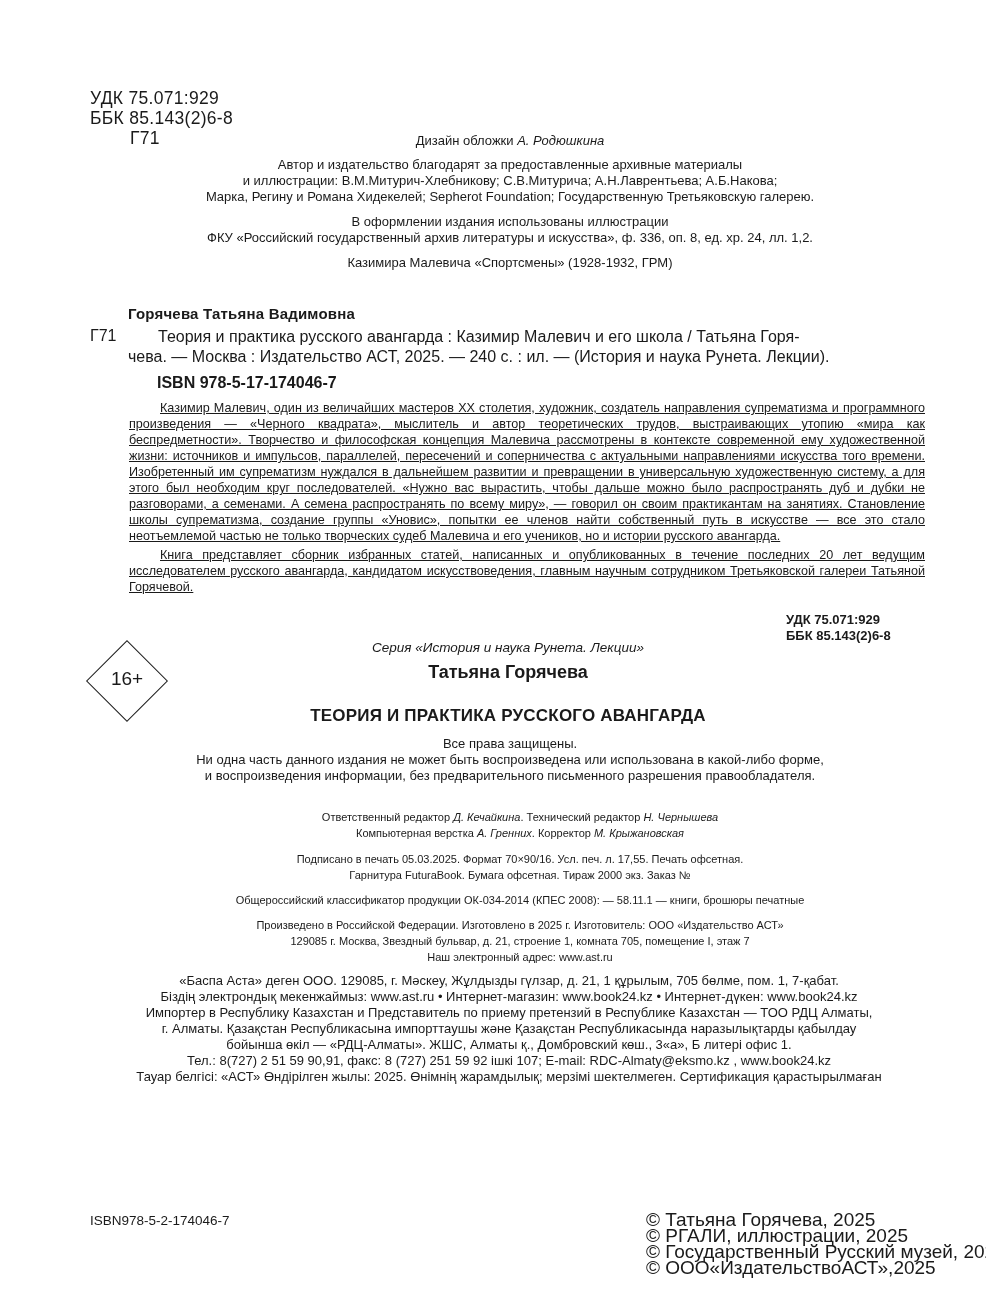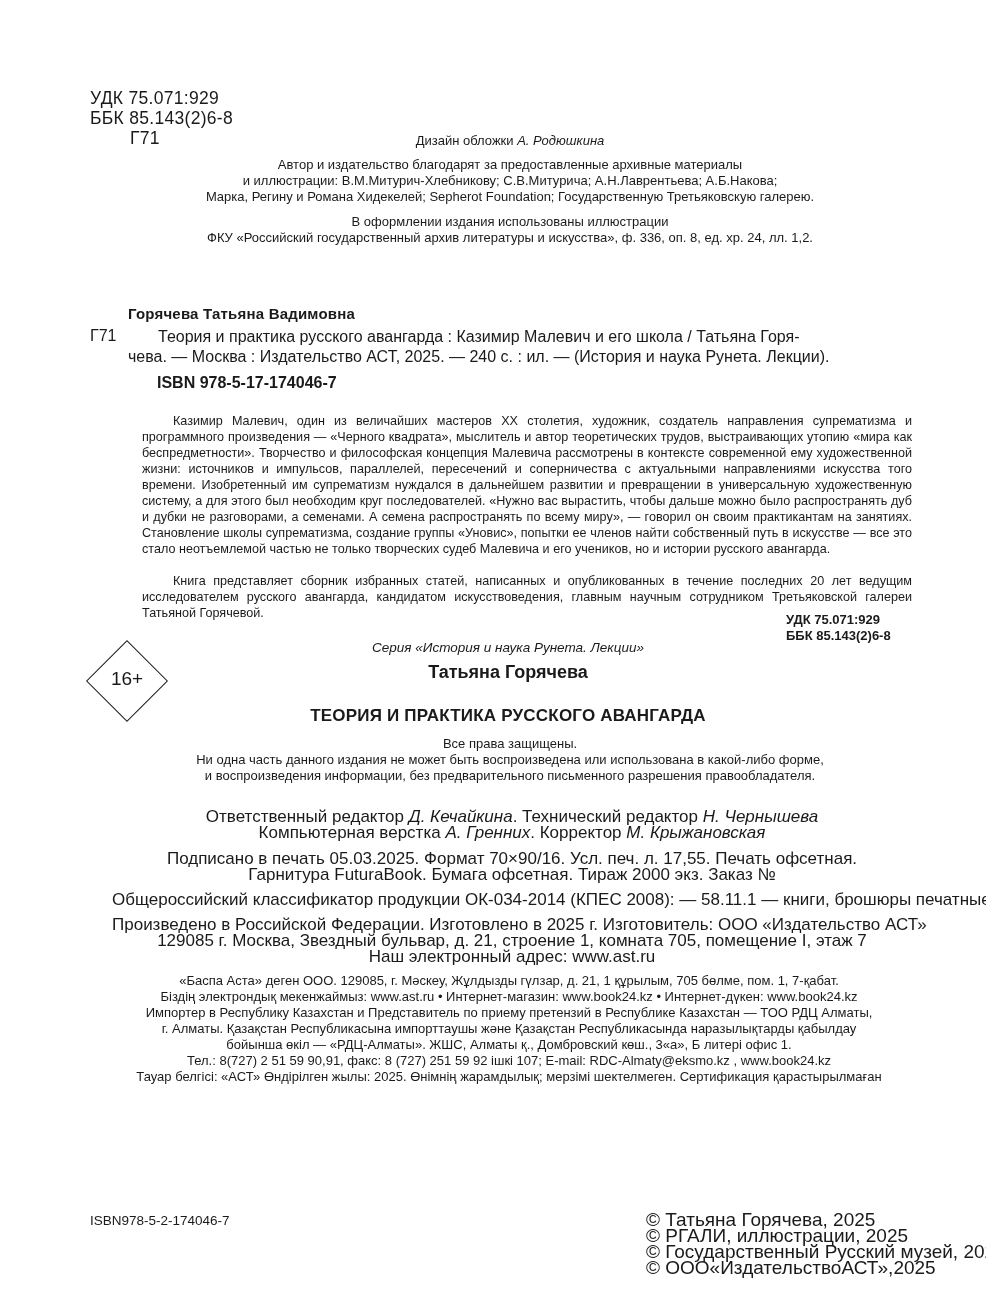--- a/index.html
+++ b/index.html
@@ -16,32 +16,32 @@
     .credits { left: 110px; width: 800px; font-size: 13px; line-height: 16px; }
     .credits p { margin: 0; }
     .credits .gap { height: 9px; }
     .i { font-style: italic; }
     .author-heading { left: 128px; top: 305px; font-size: 15px; font-weight: bold; white-space: nowrap; letter-spacing: 0.2px; }
     .g71-label { left: 90px; top: 327px; font-size: 16px; }
     .biblio { left: 128px; top: 327px; width: 800px; font-size: 16px; line-height: 20px; text-align: justify; text-align-last: left; }
     .biblio .line { white-space: nowrap; }
     .isbn-line { left: 157px; top: 374px; font-size: 16px; white-space: nowrap; font-weight: bold; }
     .desc { left: 126px; top: 397px; width: 802px; font-size: 12.6px; line-height: 16px; text-align: justify; }
-    .desc p { margin: 16px; text-indent: 31px; }
+    .desc p { margin: 3px; text-indent: 31px; text-decoration: underline; }
     .udk-right { left: 786px; top: 612px; font-size: 13px; font-weight: bold; line-height: 16px; white-space: nowrap; }
     .diamond {
       left: 98px; top: 652px; width: 56px; height: 56px;
       border: 1.3px solid #222; transform: rotate(45deg);
     }
     .diamond-label { left: 88px; top: 668px; width: 78px; text-align: center; font-size: 19px; }
     .edition { left: 258px; top: 638px; width: 500px; font-size: 13.5px; line-height: 20px; font-style: italic; }
     .book-author { left: 258px; top: 663px; width: 500px; font-size: 18px; font-weight: bold; line-height: 18px; }
     .book-title { left: 208px; top: 705px; width: 600px; font-size: 17px; font-weight: bold; line-height: 22px; letter-spacing: 0.2px; }
     .rights { left: 110px; top: 736px; width: 800px; font-size: 13px; line-height: 16px; }
-    .block { left: 112px; width: 800px; font-size: 17px; line-height: 16px; }
+    .block { left: 120px; width: 800px; font-size: 11px; line-height: 16px; }
     .kz { left: 86px; top: 973px; width: 846px; font-size: 13px; line-height: 16px; }
     .copyright { left: 646px; top: 1164px; font-size: 19px; line-height: 16px; white-space: nowrap; margin-top: 48px; }
     .isbn-bottom { left: 90px; top: 1213px; font-size: 13.5px; white-space: nowrap; }
   </style>
 </head>
 <body>
 
 <div class="abs udk-top">
   <div>УДК 75.071:929</div>
   <div>ББК 85.143(2)6-8</div>
@@ -51,20 +51,21 @@
 <div class="abs credits center" style="top:133px;">
   <p><span>Дизайн обложки </span><span class="i">А. Родюшкина</span></p>
   <div class="gap" style="height:8px"></div>
   <p>Автор и издательство благодарят за предоставленные архивные материалы</p>
   <p>и иллюстрации: В.М.Митурич-Хлебникову; С.В.Митурича; А.Н.Лаврентьева; А.Б.Накова;</p>
   <p>Марка, Регину и Романа Хидекелей; Sepherot Foundation; Государственную Третьяковскую галерею.</p>
   <div class="gap"></div>
   <p>В оформлении издания использованы иллюстрации</p>
   <p>ФКУ «Российский государственный архив литературы и искусства», ф. 336, оп. 8, ед. хр. 24, лл. 1,2.</p>
   <div class="gap"></div>
+  <p>Казимира Малевича «Спортсмены» (1928-1932, ГРМ)</p>
 </div>
 
 <div class="abs author-heading">Горячева Татьяна Вадимовна</div>
 <div class="abs g71-label">Г71</div>
 <div class="abs biblio">
   <div class="line" style="padding-left:30px;">Теория и практика русского авангарда : Казимир Малевич и его школа / Татьяна Горя-</div>
   <div class="line">чева. — Москва : Издательство АСТ, 2025. — 240 с. : ил. — (История и наука Рунета. Лекции).</div>
 </div>
 <div class="abs isbn-line">ISBN 978-5-17-174046-7</div>
 

